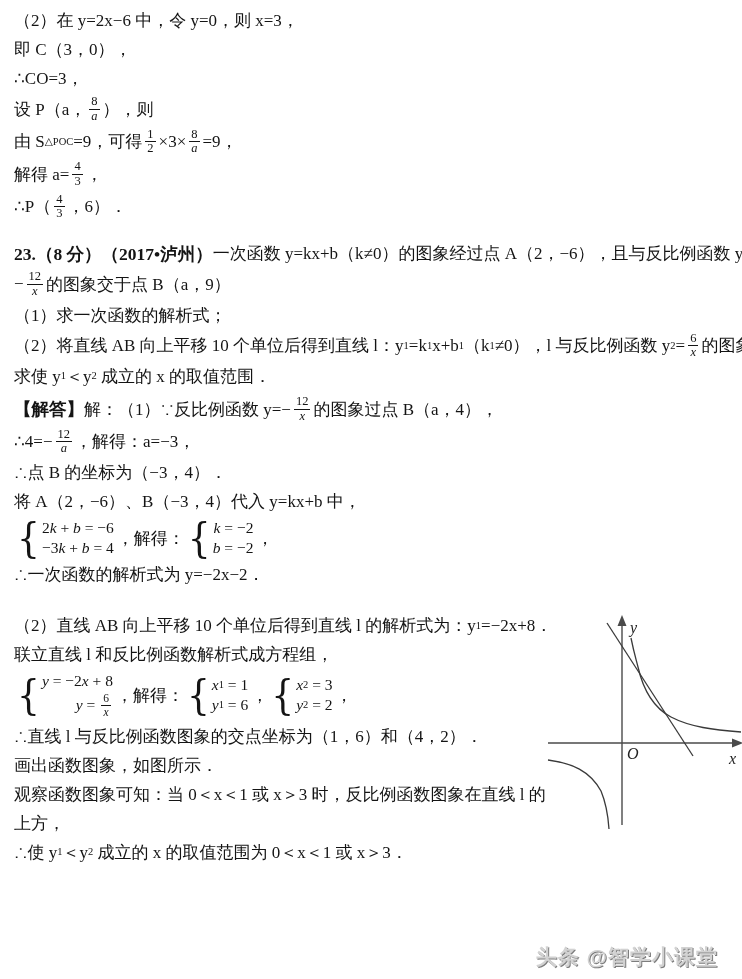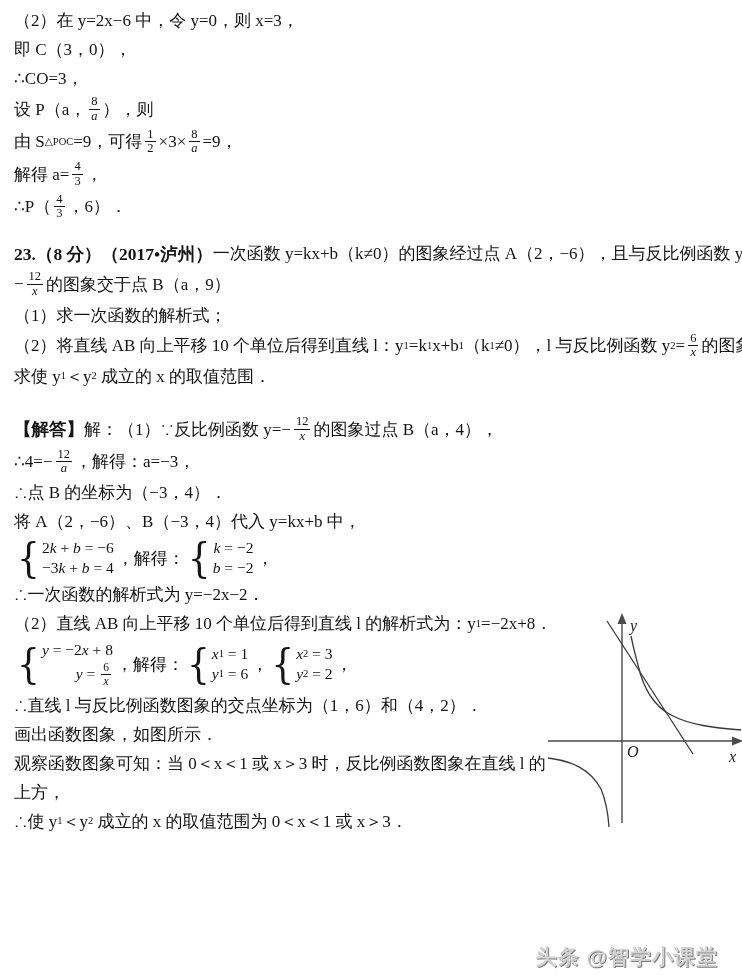--- a/index.html
+++ b/index.html
@@ -38,22 +38,22 @@
   .sys .brace{
     font-size:36px;line-height:0.9;font-weight:400;
     transform:scaleY(1.15);margin-right:2px;
     font-family:"DejaVu Serif",serif;
   }
   .sys .rows{display:inline-flex;flex-direction:column;justify-content:center;}
   .sys .row{font-size:15.5px;line-height:1.3;display:flex;align-items:center;white-space:pre;justify-content:flex-end;}
   .sys .row .frac{font-size:11.5px;margin:1px 2px;}
   
   #sec-b{margin-top:16px;}
-  #sec-c{margin-top:22px;}
-  .sec-d{display:flex;}
+  #sec-c{margin-top:2px;}
+  .sec-d{display:flex;margin-top:22px;}
   .dcol{width:530px;}
   .figcol{flex:1;display:flex;justify-content:flex-end;padding-right:2px;}
   .axlbl{font-style:italic;font-size:16px;fill:#222;font-family:"Liberation Serif","DejaVu Serif",serif;}
   
   .watermark{
     position:absolute;right:24px;bottom:8px;
     font-family:"Liberation Sans","DejaVu Sans",sans-serif;
     font-weight:bold;font-size:21px;letter-spacing:1px;
     color:#d2d2d2;
     text-shadow:1px 1px 0 #7d7d7d,-1px -1px 0 #ffffff;
@@ -85,20 +85,21 @@
       <p class="line"><span class="run">∴4=−</span><span class="frac"><span class="num"><span class="mrun">12</span></span><span class="den"><span class="mrun"><i>a</i></span></span></span><span class="run">，解得：a=−3，</span></p>
       <p class="line"><span class="run">∴点 B 的坐标为（−3，4）．</span></p>
       <p class="line"><span class="run">将 A（2，−6）、B（−3，4）代入 y=kx+b 中，</span></p>
       <p class="line"><span class="sys"><span class="brace">{</span><span class="rows"><span class="row"><span class="mrun">2<i>k</i> + <i>b</i> = −6</span></span><span class="row"><span class="mrun">−3<i>k</i> + <i>b</i> = 4</span></span></span></span><span class="run">，解得：</span><span class="sys"><span class="brace">{</span><span class="rows"><span class="row"><span class="mrun"><i>k</i> = −2</span></span><span class="row"><span class="mrun"><i>b</i> = −2</span></span></span></span><span class="run">，</span></p>
       <p class="line"><span class="run">∴一次函数的解析式为 y=−2x−2．</span></p>
     </div>
 
   <div class="sec-d">
     <div class="dcol" id="sec-d">
         <p class="line"><span class="run">（2）直线 AB 向上平移 10 个单位后得到直线 l 的解析式为：y</span><sub class="sb">1</sub><span class="run">=−2x+8．</span></p>
+        <p class="line"><span class="run">联立直线 l 和反比例函数解析式成方程组，</span></p>
         <p class="line"><span class="sys"><span class="brace">{</span><span class="rows"><span class="row"><span class="mrun"><i>y</i> = −2<i>x</i> + 8</span></span><span class="row"><span class="mrun"><i>y</i> = </span><span class="frac"><span class="num"><span class="mrun">6</span></span><span class="den"><span class="mrun"><i>x</i></span></span></span></span></span></span><span class="run">，解得：</span><span class="sys"><span class="brace">{</span><span class="rows"><span class="row"><span class="mrun"><i>x</i></span><sub class="sb">1</sub><span class="mrun"> = 1</span></span><span class="row"><span class="mrun"><i>y</i></span><sub class="sb">1</sub><span class="mrun"> = 6</span></span></span></span><span class="run">，</span><span class="sys"><span class="brace">{</span><span class="rows"><span class="row"><span class="mrun"><i>x</i></span><sub class="sb">2</sub><span class="mrun"> = 3</span></span><span class="row"><span class="mrun"><i>y</i></span><sub class="sb">2</sub><span class="mrun"> = 2</span></span></span></span><span class="run">，</span></p>
         <p class="line"><span class="run">∴直线 l 与反比例函数图象的交点坐标为（1，6）和（4，2）．</span></p>
         <p class="line"><span class="run">画出函数图象，如图所示．</span></p>
         <p class="line"><span class="run">观察函数图象可知：当 0＜x＜1 或 x＞3 时，反比例函数图象在直线 l 的</span></p>
         <p class="line"><span class="run">上方，</span></p>
         <p class="line"><span class="run">∴使 y</span><sub class="sb">1</sub><span class="run">＜y</span><sub class="sb">2</sub><span class="run"> 成立的 x 的取值范围为 0＜x＜1 或 x＞3．</span></p>
       </div>
     <div class="figcol">
       <svg width="206" height="222" viewBox="0 0 206 222">
 

